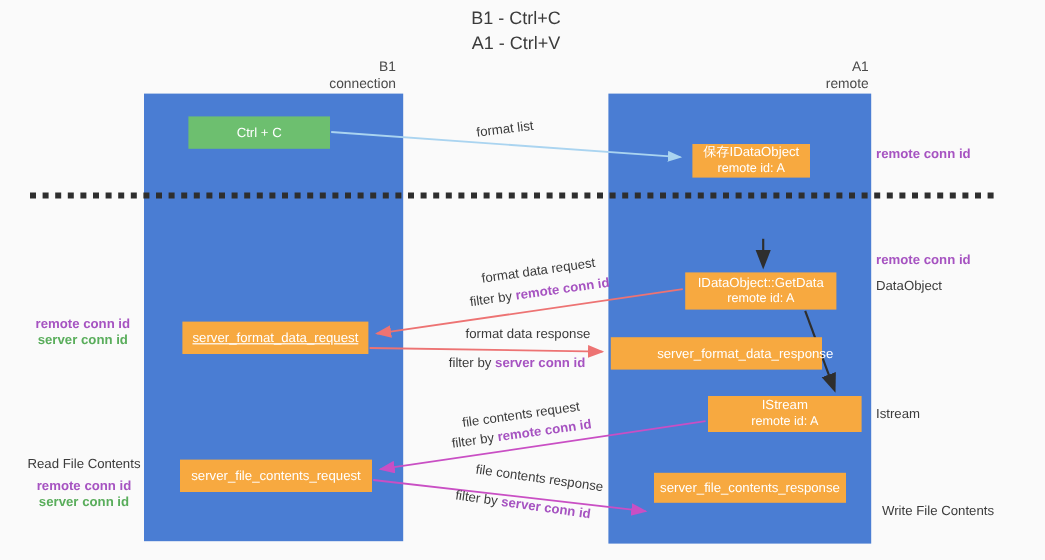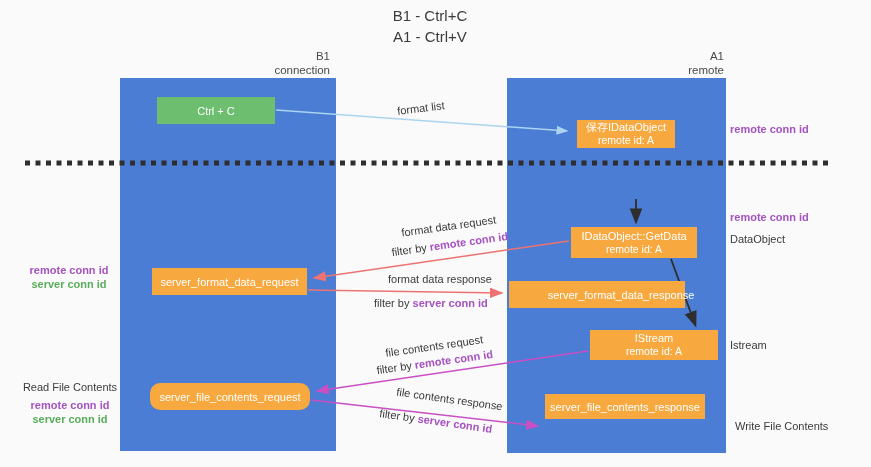--- a/index.html
+++ b/index.html
@@ -74,31 +74,31 @@
     <span>Ctrl + C</span>
   </div>
   <div class="node orange" style="left:577px;top:120px;width:98px;height:28px;">
     <span class="l1">保存IDataObject</span>
     <span class="l2">remote id: A</span>
   </div>
   <div class="node orange" style="left:571px;top:227px;width:126px;height:31px;">
     <span class="l1">IDataObject::GetData</span>
     <span class="l2">remote id: A</span>
   </div>
-  <div class="node orange single" style="left:152px;top:268px;width:155px;height:27px;">
+  <div class="node orange single" style="left:152px;top:268px;width:155px;height:27px;text-decoration:underline;">
     <span>server_format_data_request</span>
   </div>
   <div class="node orange single" style="left:509px;top:281px;width:128px;height:27px;padding-left:48px;">
     <span>server_format_data_response</span>
   </div>
   <div class="node orange" style="left:590px;top:330px;width:128px;height:30px;">
     <span class="l1">IStream</span>
     <span class="l2">remote id: A</span>
   </div>
-  <div class="node orange single" style="left:150px;top:383px;width:160px;height:27px;border-radius:10px;">
+  <div class="node orange single" style="left:150px;top:383px;width:160px;height:27px;">
     <span>server_file_contents_request</span>
   </div>
   <div class="node orange single" style="left:545px;top:394px;width:160px;height:25px;">
     <span>server_file_contents_response</span>
   </div>
 
   <div class="lbl rot-n7" style="left:397px;top:102px;">format list</div>
 
   <div class="lbl rot-n8" style="left:401px;top:220px;">format data request</div>
   <div class="lbl rot-n8" style="left:391px;top:238px;">

